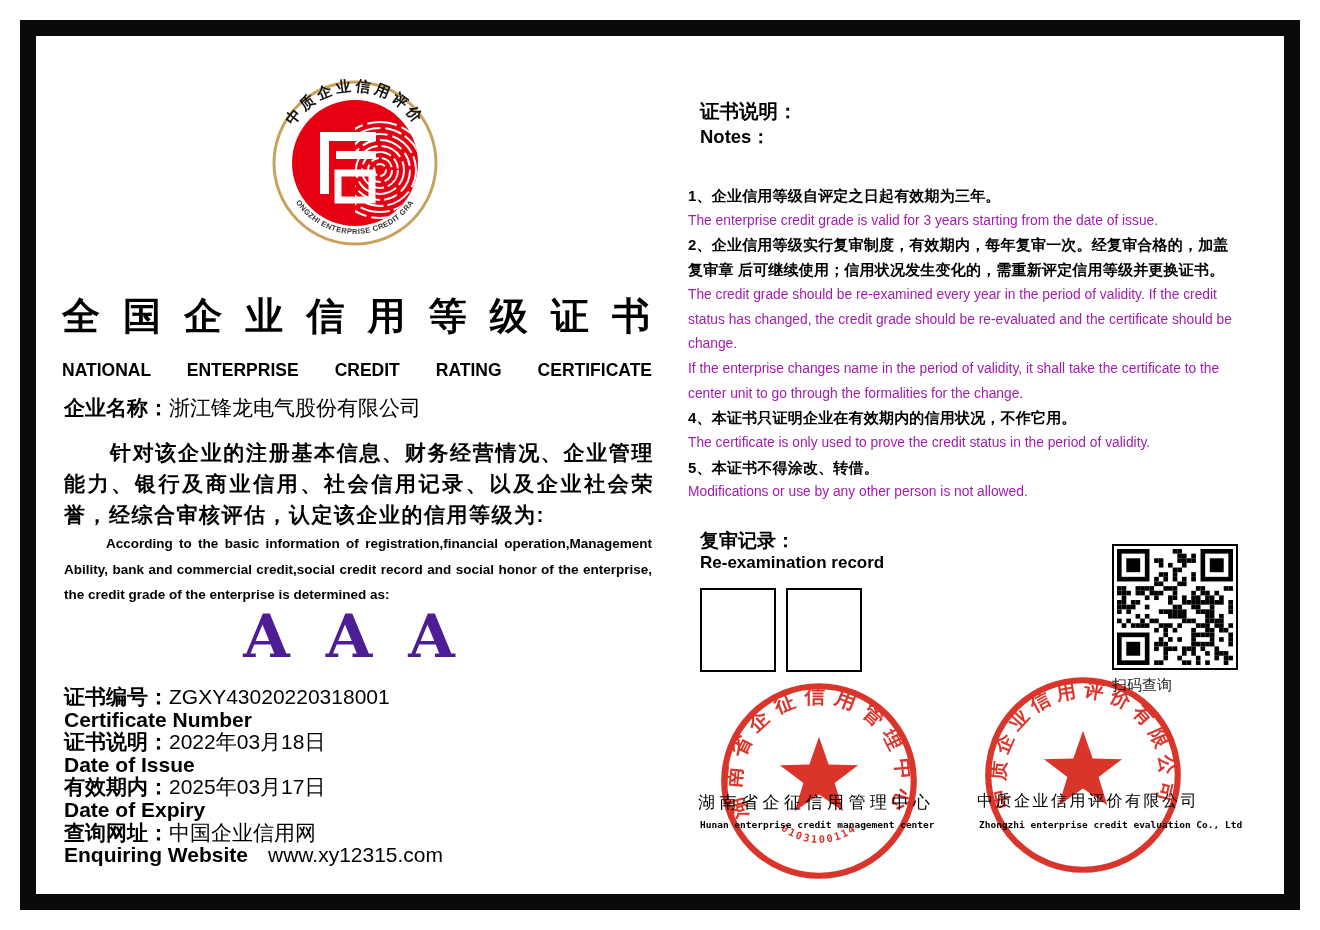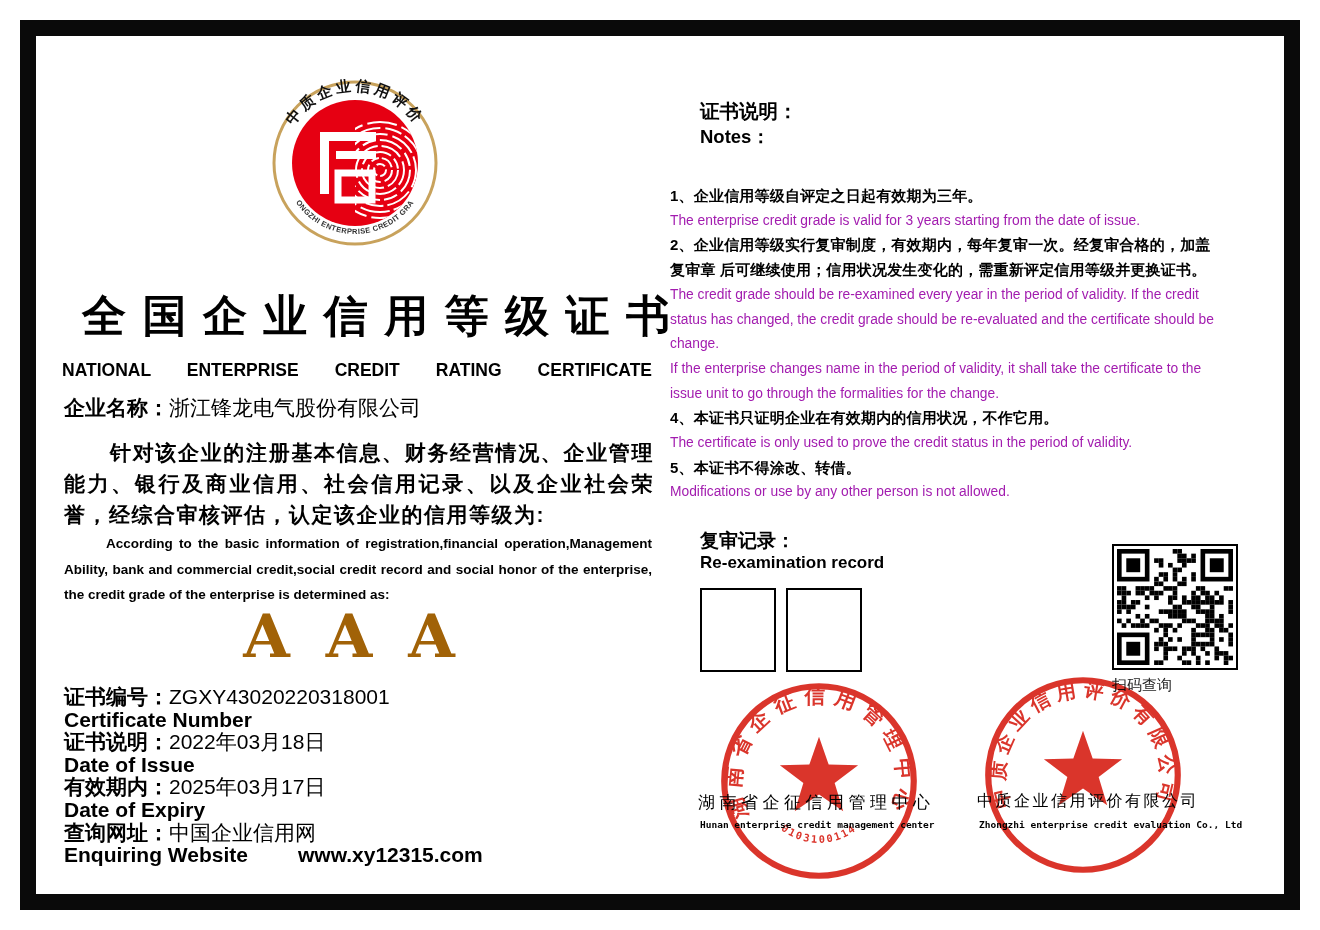--- a/index.html
+++ b/index.html
@@ -5,39 +5,39 @@
   * { margin:0; padding:0; box-sizing:border-box; }
   html,body { width:1320px; height:930px; background:#fff; overflow:hidden;
               font-family:"Liberation Sans", sans-serif; color:#000; }
   .page { position:relative; width:1320px; height:930px; background:#fff; }
   .frame { position:absolute; left:20px; top:20px; width:1280px; height:890px;
            border:16px solid #0a0a0a; background:#fff; }
   .abs { position:absolute; }
   .b { font-weight:bold; }
 
   
-  .title-cn { left:62px; top:286px; width:590px; font-size:44px; font-weight:900;
-              letter-spacing:2px; text-align:justify; text-align-last:justify; line-height:60px;margin-left:20px; }
+  .title-cn { left:62px; top:286px; width:590px; font-size:38px; font-weight:900;
+              letter-spacing:2px; text-align:justify; text-align-last:justify; line-height:60px; }
   .title-en { left:62px; top:360px; width:590px; font-size:17.5px; font-weight:bold;
               text-align:justify; text-align-last:justify; }
   .company  { left:64px; top:394px; font-size:21px; }
   .stmt-cn  { left:64px; top:437px; width:590px; font-size:21px; font-weight:600;
               line-height:31px; letter-spacing:1.5px; text-align:justify; text-indent:46px; }
   .stmt-en  { left:64px; top:531px; width:588px; font-size:13.5px; font-weight:bold;
               line-height:25.5px; text-align:justify; text-indent:42px; }
   .grade    { left:64px; top:600px; width:570px; text-align:center; text-indent:36px;
               font-family:"DejaVu Serif", serif; font-weight:bold; font-size:60px;
-              letter-spacing:36px; color:#a16207; line-height:72px; }
+              letter-spacing:36px; color:#4c1d95; line-height:72px; }
   .details  { left:64px; top:686px; font-size:21px; line-height:22.6px; }
-  .details .web { font-weight:bold; margin-left:50px; }
+  .details .web { font-weight:normal; margin-left:20px; }
 
   
   .notes-h-cn { left:700px; top:98px;  font-size:19.5px; font-weight:bold; }
   .notes-h-en { left:700px; top:124px; font-size:18.5px; font-weight:bold; }
-  .notes { left:670px; top:184px; width:554px; font-size:15px; line-height:24.7px; }
+  .notes { left:688px; top:184px; width:554px; font-size:15px; line-height:24.7px; }
   .notes .cn { font-weight:bold; letter-spacing:0.2px; }
   .notes .en { font-weight:normal; font-size:13.8px; color:#a21caf; }
   .reexam-cn { left:700px; top:528px; font-size:19px; font-weight:bold;text-align:right; }
   .reexam-en { left:700px; top:553px; font-size:17px; font-weight:bold; }
   .rbox { top:588px; width:76px; height:84px; border:2px solid #000; background:#fff; }
   .qr { left:1112px; top:544px; width:126px; height:126px; border:2px solid #000;
         padding:3px; background:#fff; }
   .qr-label { left:1112px; top:676px; width:126px; font-size:15px; color:#222; }
 
   .org-cn-1 { left:698px; top:791px; font-size:17px; letter-spacing:4.5px; }
@@ -120,21 +120,21 @@
   </div>
 
   <div class="abs notes-h-cn">证书说明：</div>
   <div class="abs notes-h-en">Notes：</div>
 
   <div class="abs notes">
     <div class="cn">1、企业信用等级自评定之日起有效期为三年。</div>
     <div class="en">The enterprise credit grade is valid for 3 years starting from the date of issue.</div>
     <div class="cn">2、企业信用等级实行复审制度，有效期内，每年复审一次。经复审合格的，加盖复审章 后可继续使用；信用状况发生变化的，需重新评定信用等级并更换证书。</div>
     <div class="en">The credit grade should be re-examined every year in the period of validity. If the credit status has changed, the credit grade should be re-evaluated and the certificate should be change.</div>
-    <div class="en">If the enterprise changes name in the period of validity, it shall take the certificate to the issue unit to go through the formalities for the change.</div>
+    <div class="en">If the enterprise changes name in the period of validity, it shall take the certificate to the center unit to go through the formalities for the change.</div>
     <div class="cn">4、本证书只证明企业在有效期内的信用状况，不作它用。</div>
     <div class="en">The certificate is only used to prove the credit status in the period of validity.</div>
     <div class="cn">5、本证书不得涂改、转借。</div>
     <div class="en">Modifications or use by any other person is not allowed.</div>
   </div>
 
   <div class="abs reexam-cn">复审记录：</div>
   <div class="abs reexam-en">Re-examination record</div>
   <div class="abs rbox" style="left:700px"></div>
   <div class="abs rbox" style="left:786px"></div>

